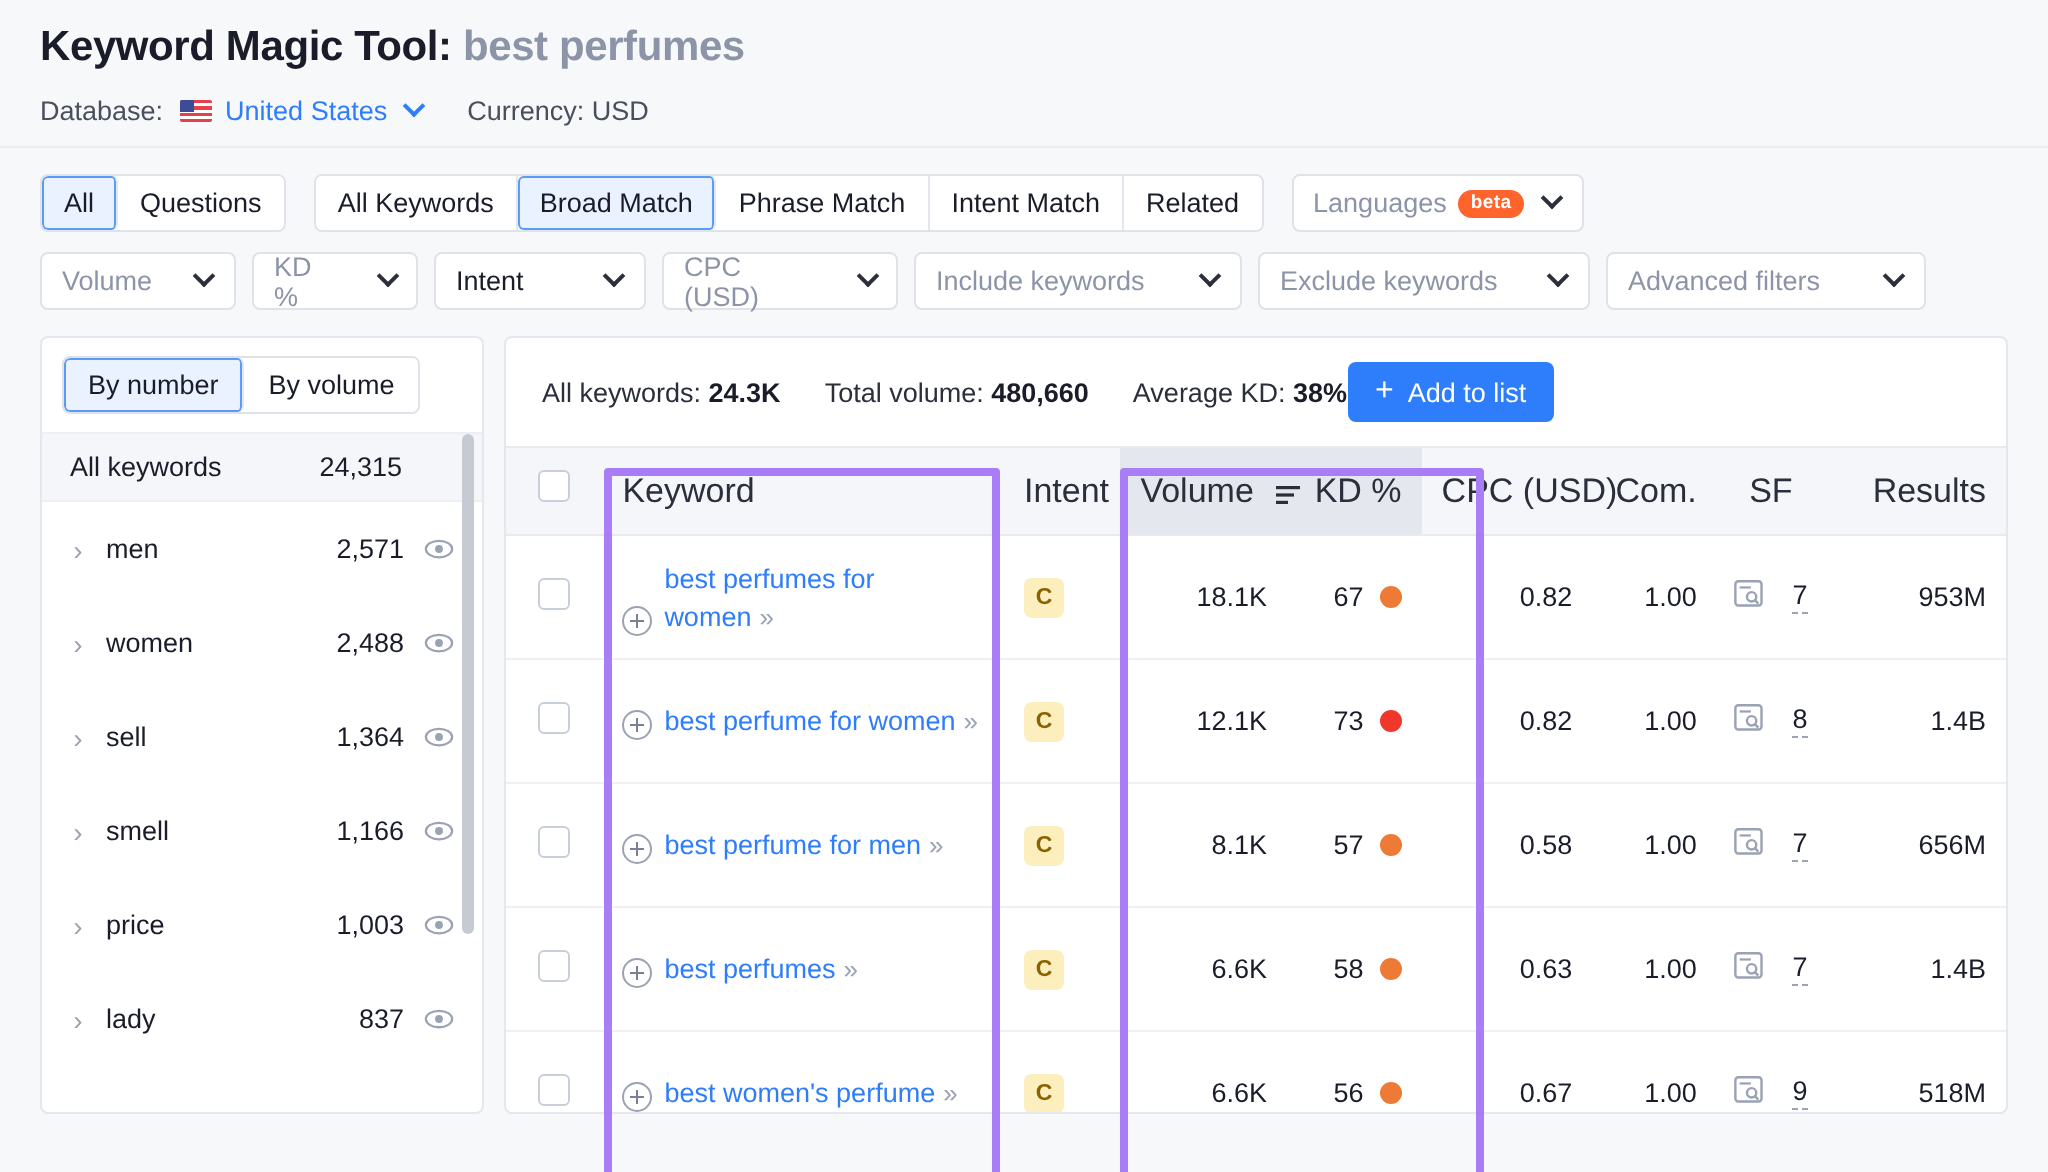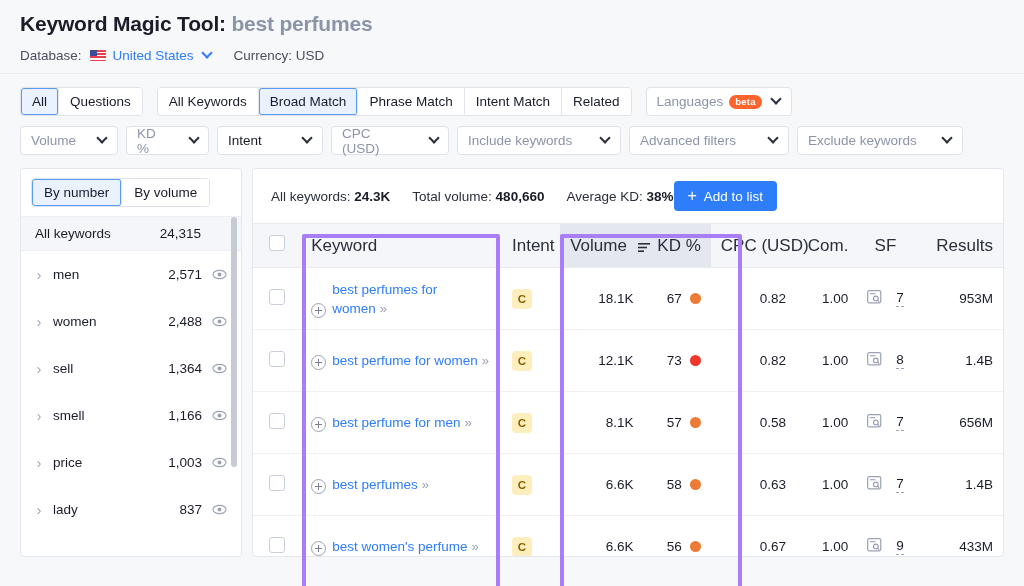--- a/index.html
+++ b/index.html
@@ -244,26 +244,26 @@
       <span class="caret caret-thick" style="color:#2b2f3c"></span>
     </div>
     <div class="pill" style="width:118px">
       <span class="lbl">CPC (USD)</span>
       <span class="caret caret-thick" style="color:#2b2f3c"></span>
     </div>
     <div class="pill" style="width:164px">
       <span class="lbl">Include keywords</span>
       <span class="caret caret-thick" style="color:#2b2f3c"></span>
     </div>
+    <div class="pill" style="width:166px">
+      <span class="lbl">Exclude keywords</span>
+      <span class="caret caret-thick" style="color:#2b2f3c"></span>
+    </div>
     <div class="pill" style="width:160px">
       <span class="lbl">Advanced filters</span>
-      <span class="caret caret-thick" style="color:#2b2f3c"></span>
-    </div>
-    <div class="pill" style="width:166px">
-      <span class="lbl">Exclude keywords</span>
       <span class="caret caret-thick" style="color:#2b2f3c"></span>
     </div>
   </div>
 </div>
 
 <div class="body">
 
   <div class="left-panel">
     <div class="lp-head">
       <div class="seg">
@@ -570,21 +570,21 @@
                     <rect x="0.7" y="0.7" width="14" height="13" rx="1.6" fill="none" stroke="#9aa2b4" stroke-width="1.3"></rect>
                     <rect x="3" y="3.4" width="6" height="1.2" fill="#9aa2b4"></rect>
                     <circle cx="9.4" cy="9" r="2.5" fill="none" stroke="#9aa2b4" stroke-width="1.3"></circle>
                     <line x1="11.3" y1="10.9" x2="13" y2="12.6" stroke="#9aa2b4" stroke-width="1.3"></line>
                   </svg>
               </span>
               <span class="sf-sep"></span>
               <span class="sf-num">9</span>
             </div>
           </td>
-          <td>433M</td>
+          <td>518M</td>
         </tr>
       </tbody>
     </table>
   </div>
 </div>
 
 <div class="hl" style="left:302px; top:234px; width:198px; height:360px;"></div>
 <div class="hl" style="left:560px; top:234px; width:182px; height:360px;"></div>
 
 </body></html>

